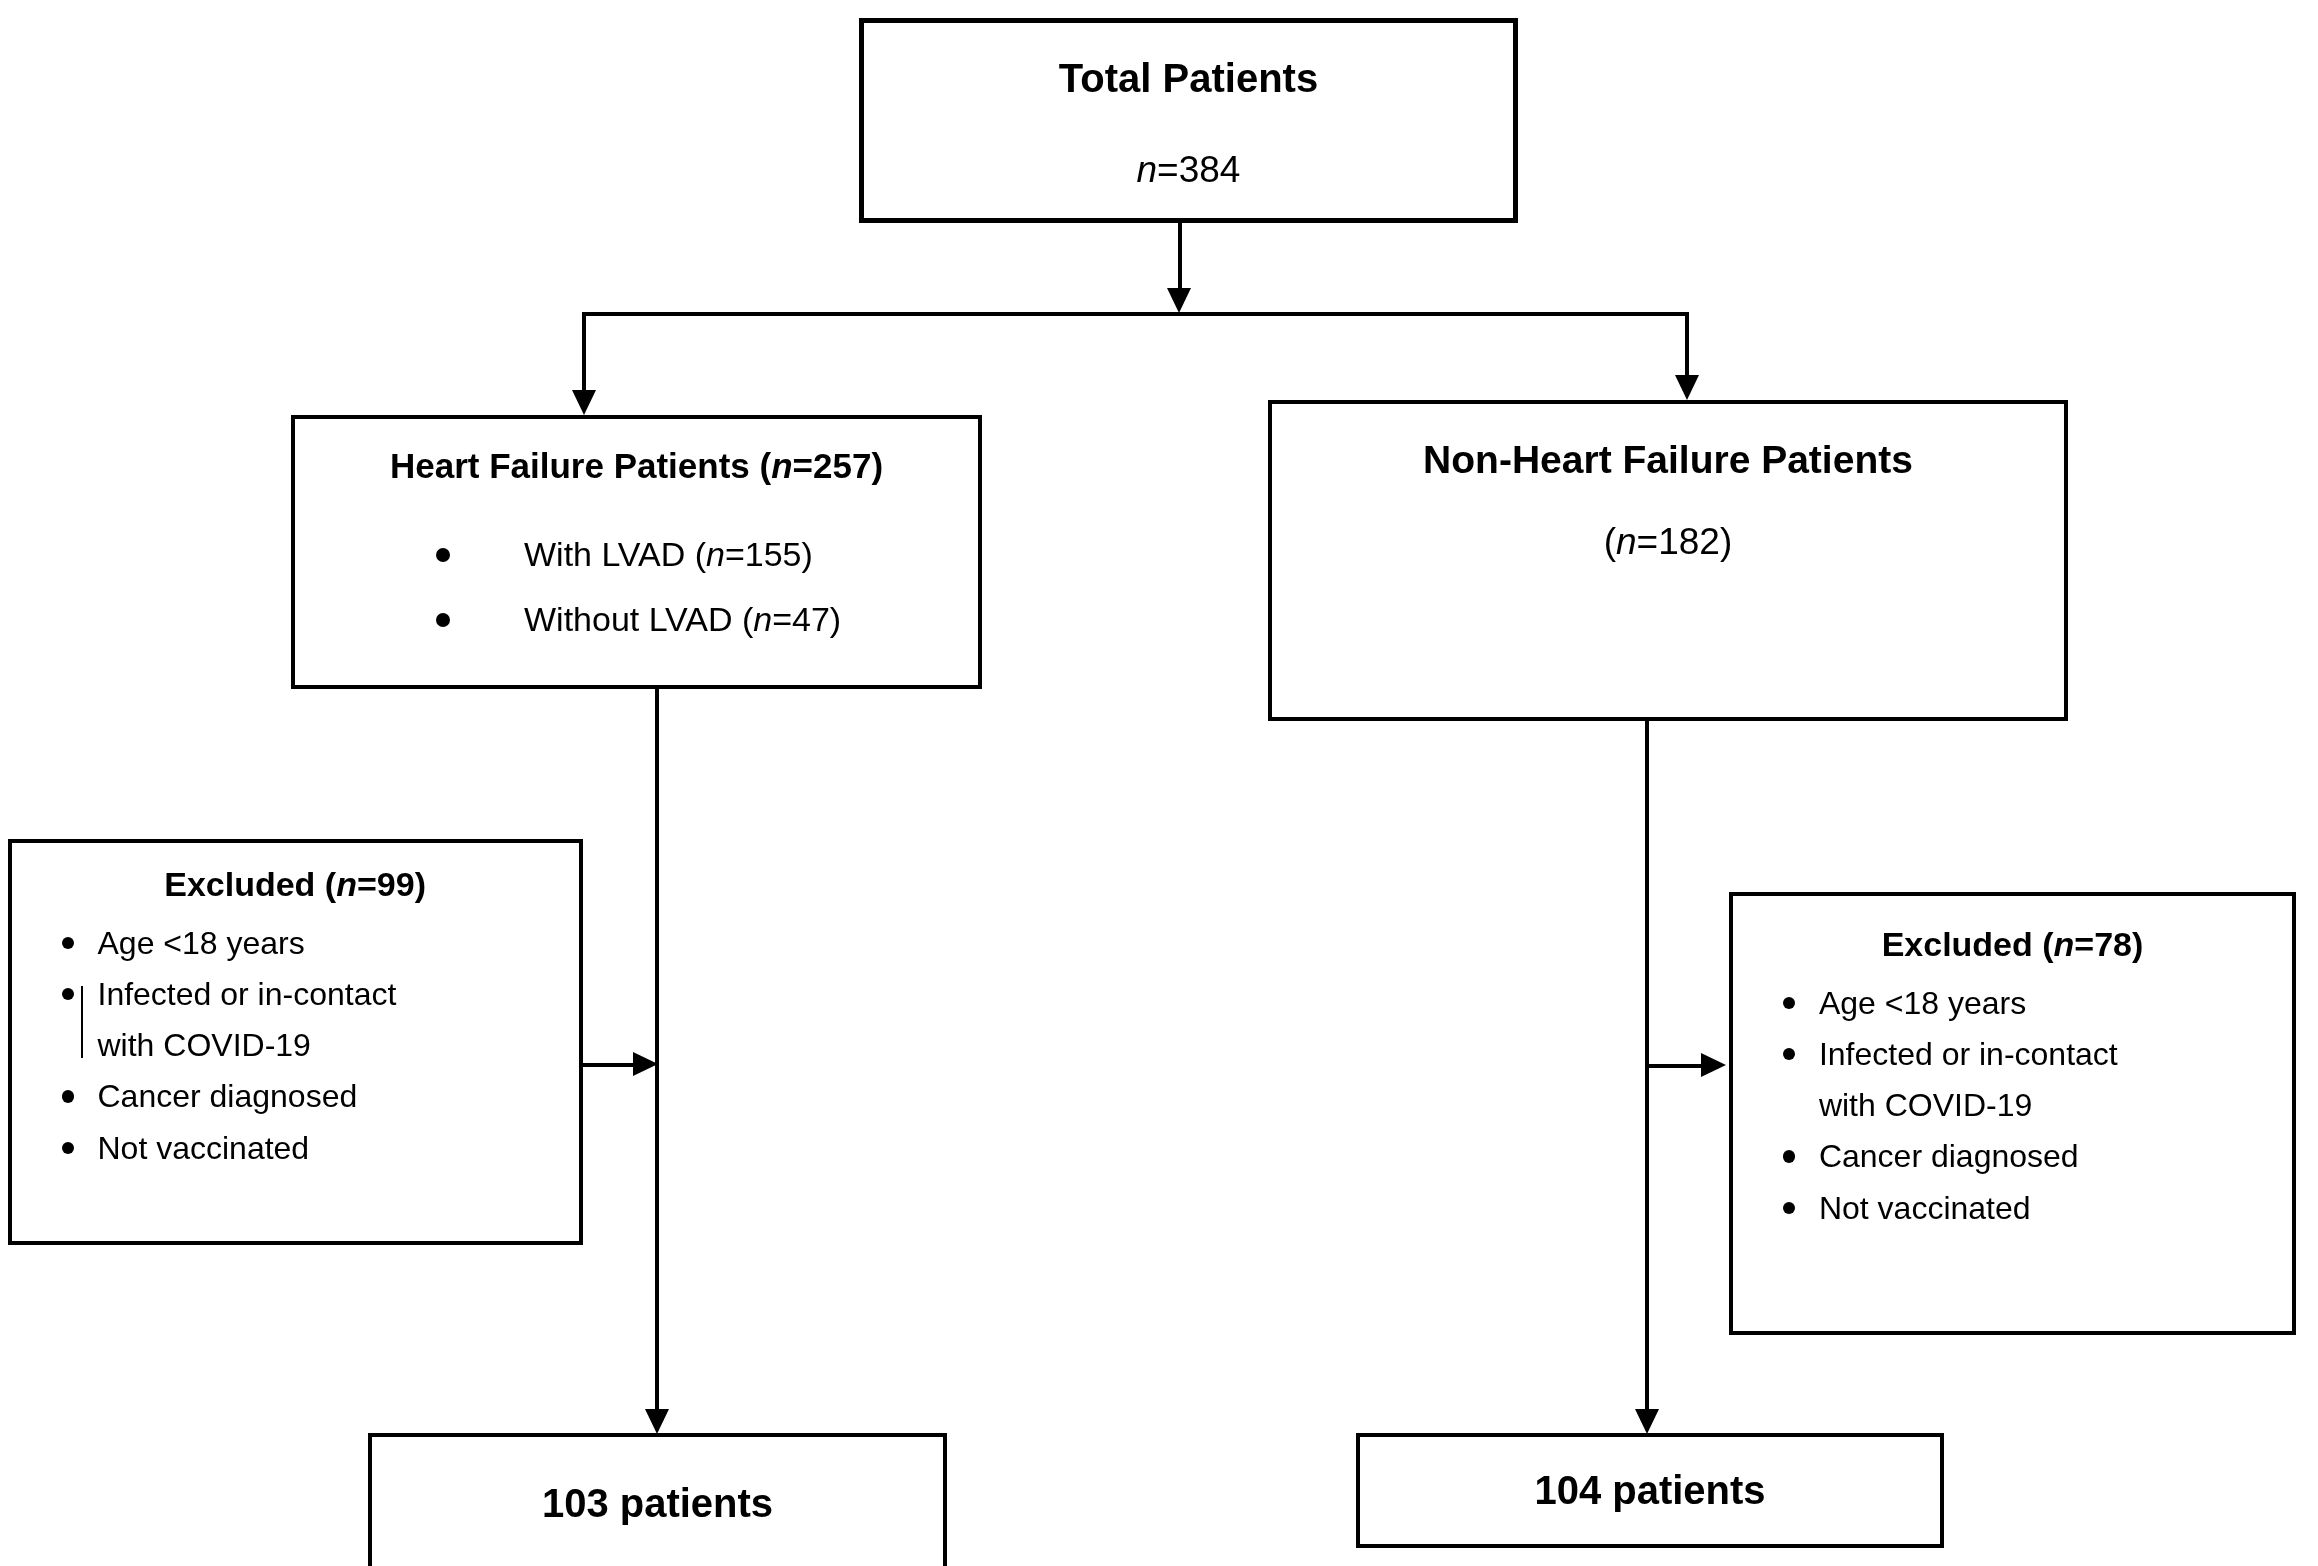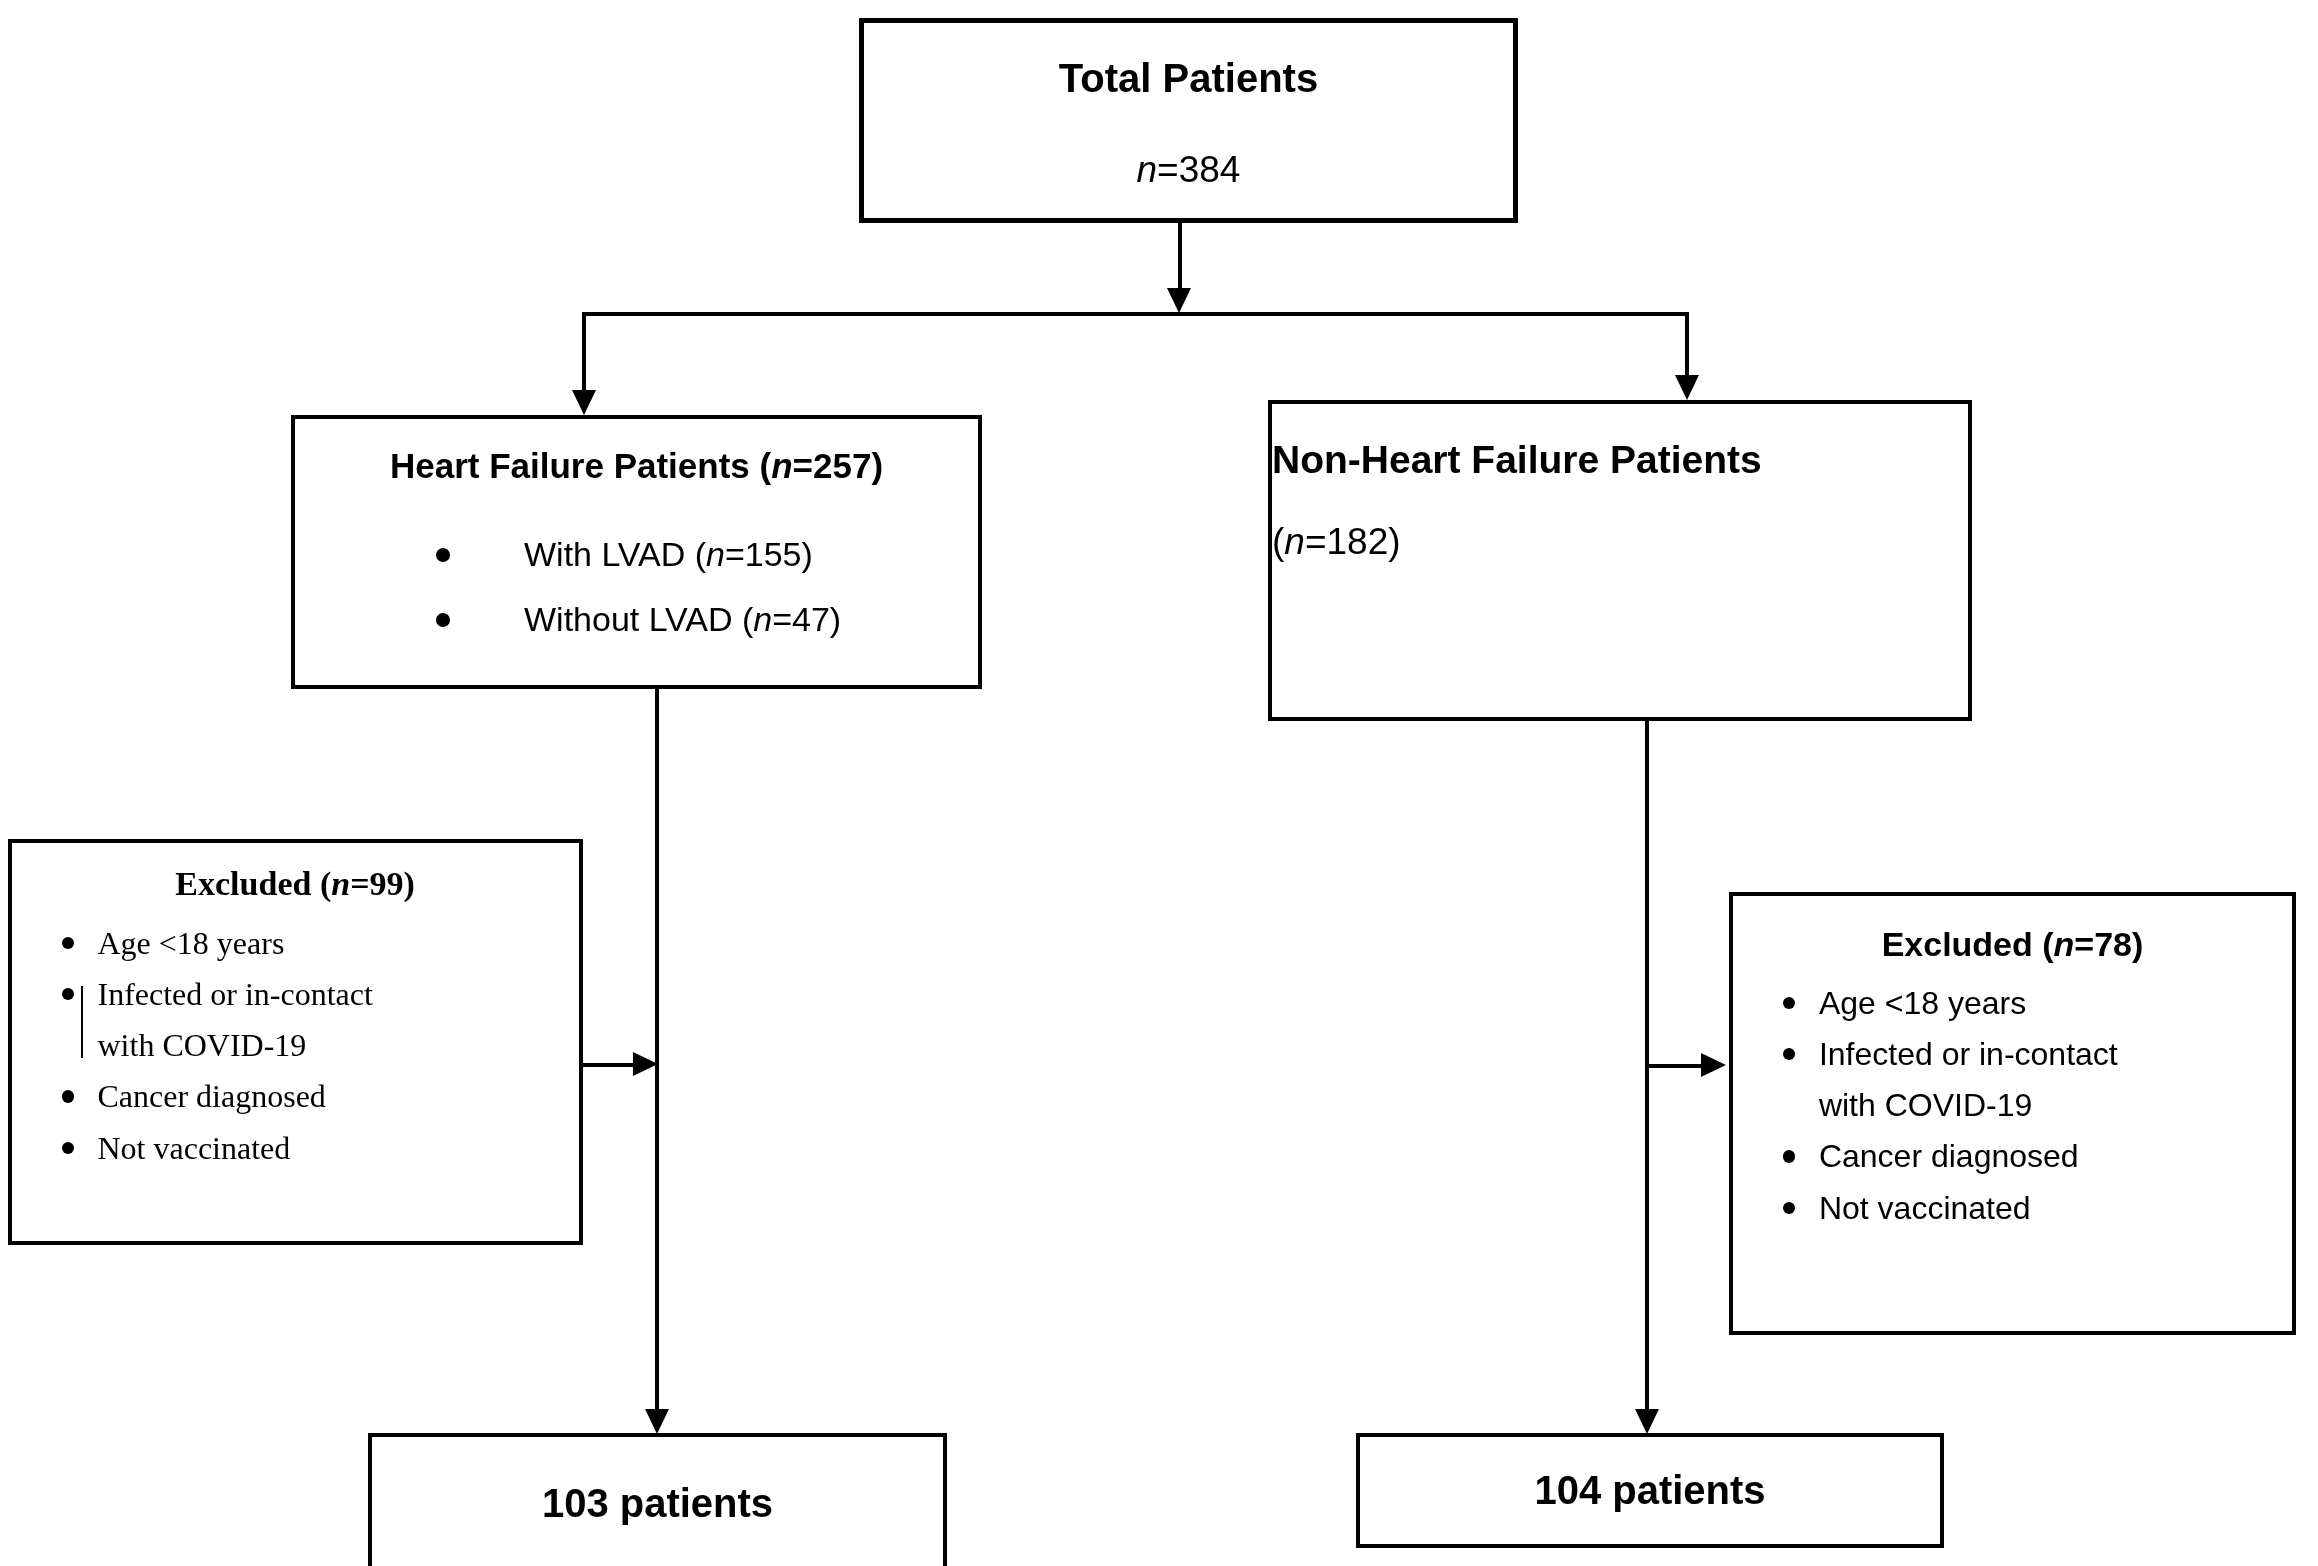--- a/index.html
+++ b/index.html
@@ -36,26 +36,26 @@
   .total-title { margin-top: 31px; font-size: 40px; font-weight: bold; line-height: 1.2; }
   .total-count { margin-top: 46px; font-size: 37px; line-height: 1.2; }
   
   .box-hf { left: 291px; top: 415px; width: 691px; height: 274px; }
   .hf-title { margin-top: 25px; text-align: center; font-size: 35px; font-weight: bold; line-height: 1.25; }
   .hf-bullets { margin-top: 46px; margin-left: 141px; display: flex; flex-direction: column; gap: 24px; }
   .hf-row { display: flex; align-items: flex-start; }
   .hf-dot { width: 14px; height: 14px; border-radius: 50%; background: #000; margin-top: 14px; flex: 0 0 auto; }
   .hf-row .bullet-text { margin-left: 74px; font-size: 34px; line-height: 1.2; white-space: nowrap; }
   
-  .box-nonhf { left: 1268px; top: 400px; width: 704px; height: 321px; }
+  .box-nonhf { left: 1268px; top: 400px; width: 800px; height: 321px; text-align: center; }
   .nonhf-title { margin-top: 33px; font-size: 39px; font-weight: bold; line-height: 1.2; }
   .nonhf-count { margin-top: 36px; font-size: 37px; font-weight: normal; line-height: 1.2; }
   
   .box-excl { border-width: 4.1px; }
-  .box-excl-left  { left: 7.6px;   top: 839px; width: 575px; height: 406px; font-family: Liberation Serif, serif; }
+  .box-excl-left  { left: 7.6px;   top: 839px; width: 575px; height: 406px; }
   .box-excl-right { left: 1729px; top: 892px; width: 567px; height: 443px; }
   .excl-title { text-align: center; font-size: 34px; font-weight: bold; line-height: 1.2; }
   .box-excl-left  .excl-title { margin-top: 21px; }
   .box-excl-right .excl-title { margin-top: 28px; }
   .excl-items { margin-top: 13px; margin-left: 50px; display: flex; flex-direction: column; }
   .excl-row { display: flex; align-items: flex-start; }
   .excl-dot { width: 12.4px; height: 12.4px; border-radius: 50%; background: #000; margin-top: 19px; flex: 0 0 auto; }
   .excl-row .bullet-text { margin-left: 23.5px; font-size: 32px; line-height: 1.6; white-space: pre-line; }
   .cursor-bar { position: absolute; left: 69px; top: 143px; width: 2.9px; height: 72px; background: #000000; }
   

